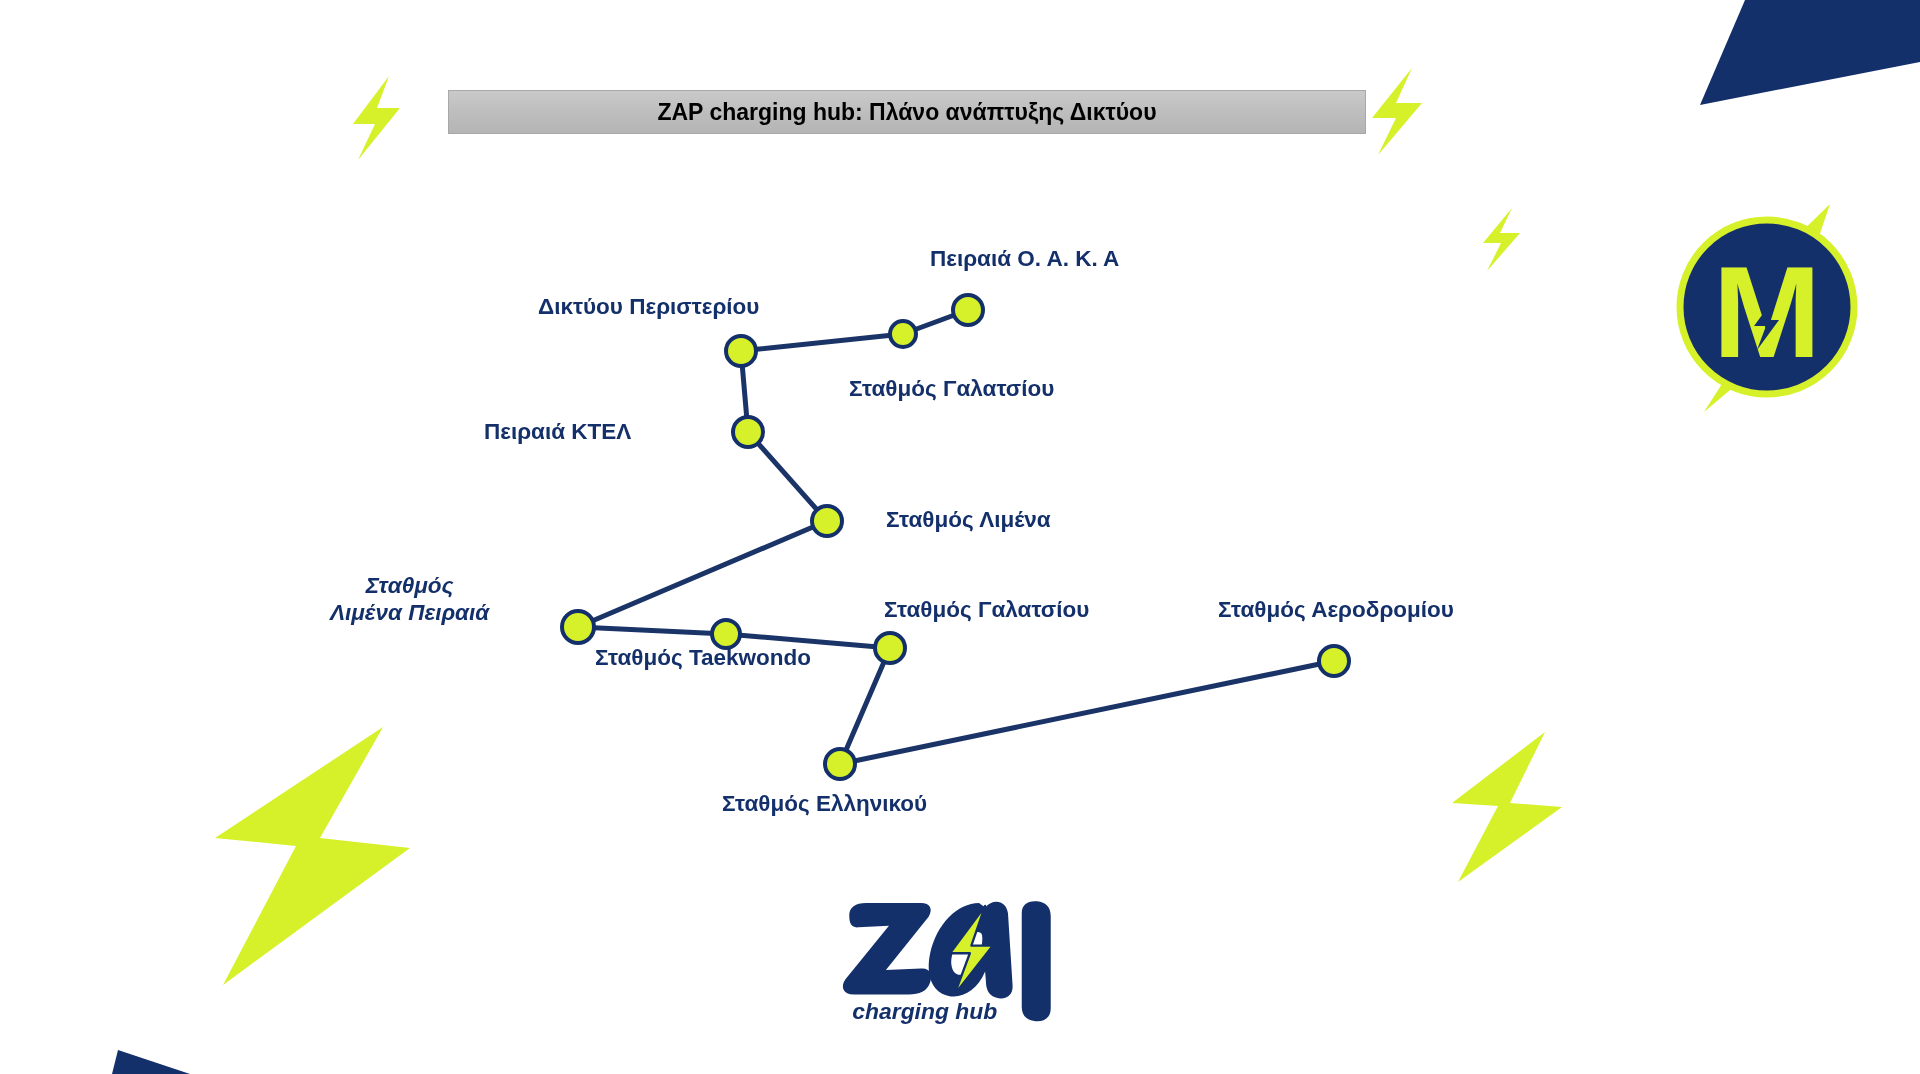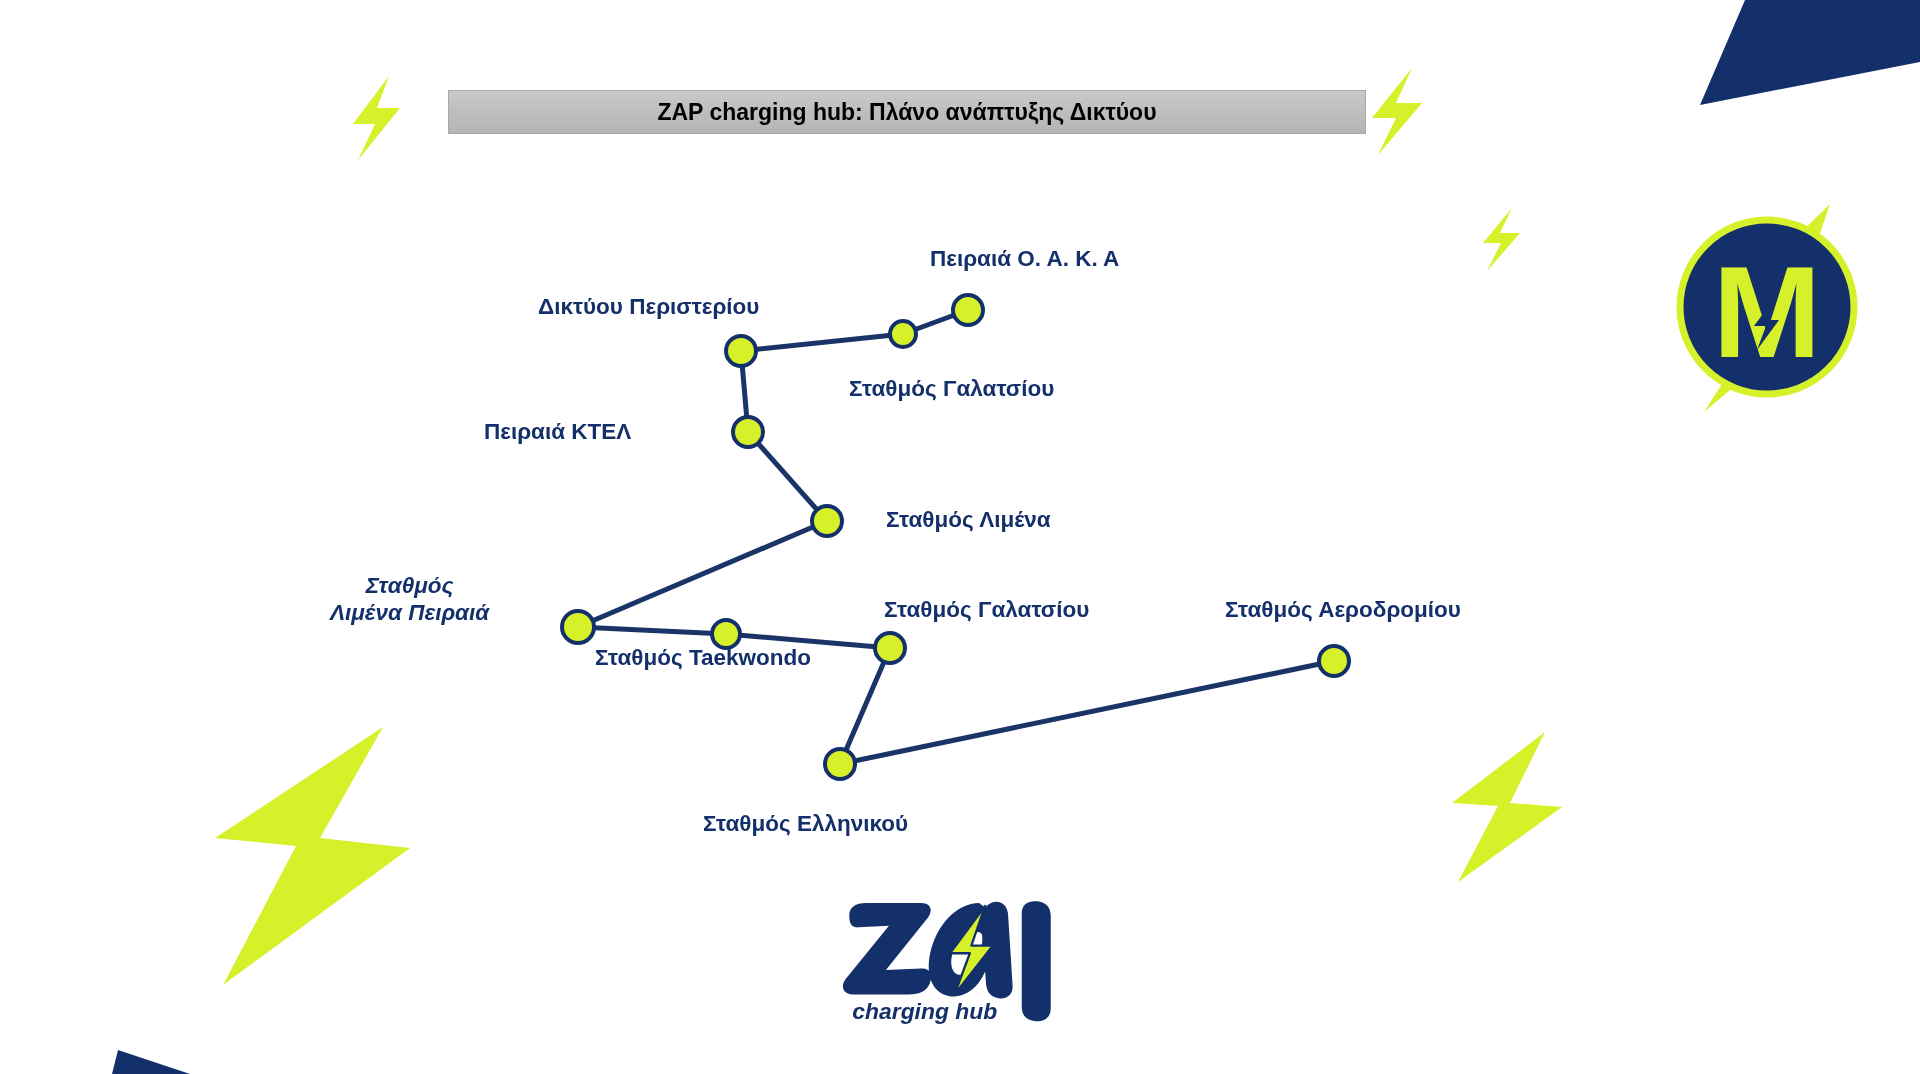--- a/index.html
+++ b/index.html
@@ -113,22 +113,22 @@
   <div id="labels-layer">
       <div class="station-label" style="left: 538px; top: 293px;">Δικτύου Περιστερίου</div>
       <div class="station-label" style="left: 849px; top: 375px;">Σταθμός Γαλατσίου</div>
       <div class="station-label" style="left: 930px; top: 245px;">Πειραιά Ο. Α. Κ. Α</div>
       <div class="station-label" style="left: 484px; top: 418px;">Πειραιά ΚΤΕΛ</div>
       <div class="station-label" style="left: 886px; top: 506px;">Σταθμός Λιμένα</div>
       <div class="station-label two-line" style="left: 330px; top: 572px; text-align: center; font-style: italic;">Σταθμός
 Λιμένα Πειραιά</div>
       <div class="station-label" style="left: 595px; top: 644px;">Σταθμός Taekwondo</div>
       <div class="station-label" style="left: 884px; top: 596px;">Σταθμός Γαλατσίου</div>
-      <div class="station-label" style="left: 703px; top: 790px; margin-top: 20px;">Σταθμός Ελληνικού</div>
-      <div class="station-label" style="left: 1218px; top: 596px; margin-left: 7px;">Σταθμός Αεροδρομίου</div>
+      <div class="station-label" style="left: 722px; top: 790px;">Σταθμός Ελληνικού</div>
+      <div class="station-label" style="left: 1218px; top: 596px;">Σταθμός Αεροδρομίου</div>
     </div>
 
   <svg id="zap-logo" viewBox="0 0 300 190">
     <g fill="#14306B">
 
       <path d="M18 46 C18 36 26 30 40 30 L112 30 C124 30 128 38 122 48 L66 118 L112 116 C124 115 128 124 124 134 C120 146 110 150 96 150 L24 150 C10 150 6 140 13 130 L70 60 L30 62 C20 63 18 56 18 46 Z"></path>
 
       <path d="M196 36 C206 24 224 26 226 44 L232 138 C233 152 222 158 210 154 C200 151 197 142 197 132 L196 120 C186 144 166 156 148 152 C126 147 118 124 124 96 C132 58 160 30 188 30 Z
                M178 70 C160 74 150 96 152 112 C154 126 166 128 176 118 C188 106 194 84 192 72 C190 66 184 68 178 70 Z"></path>
 

